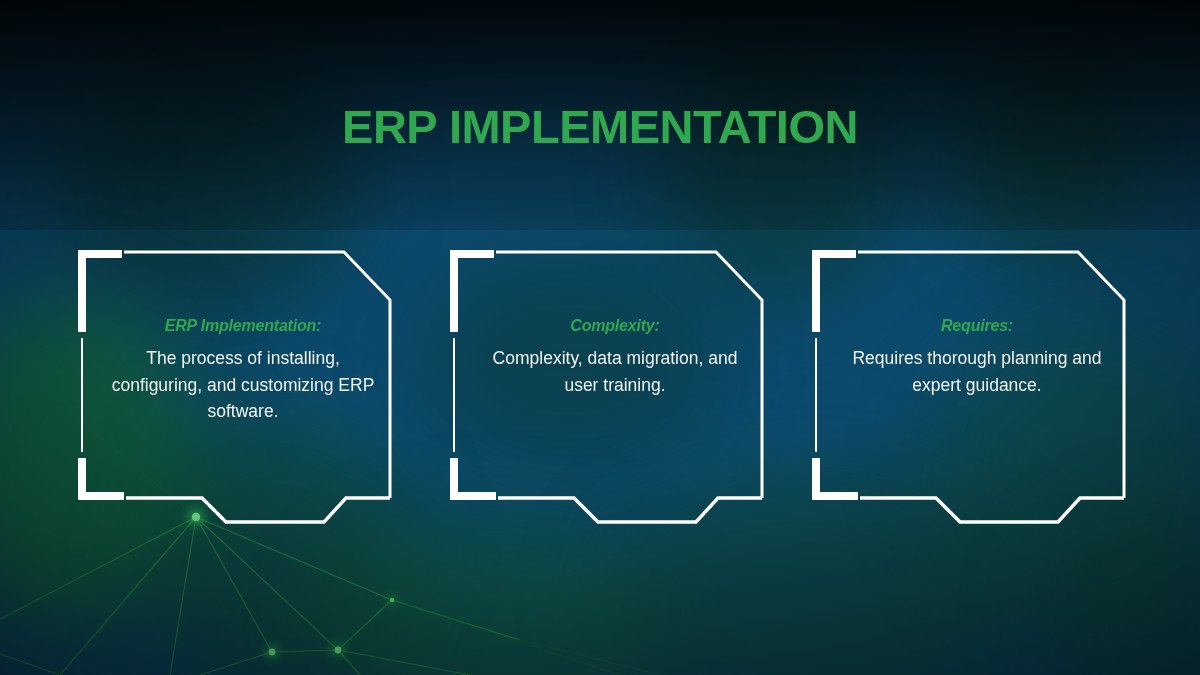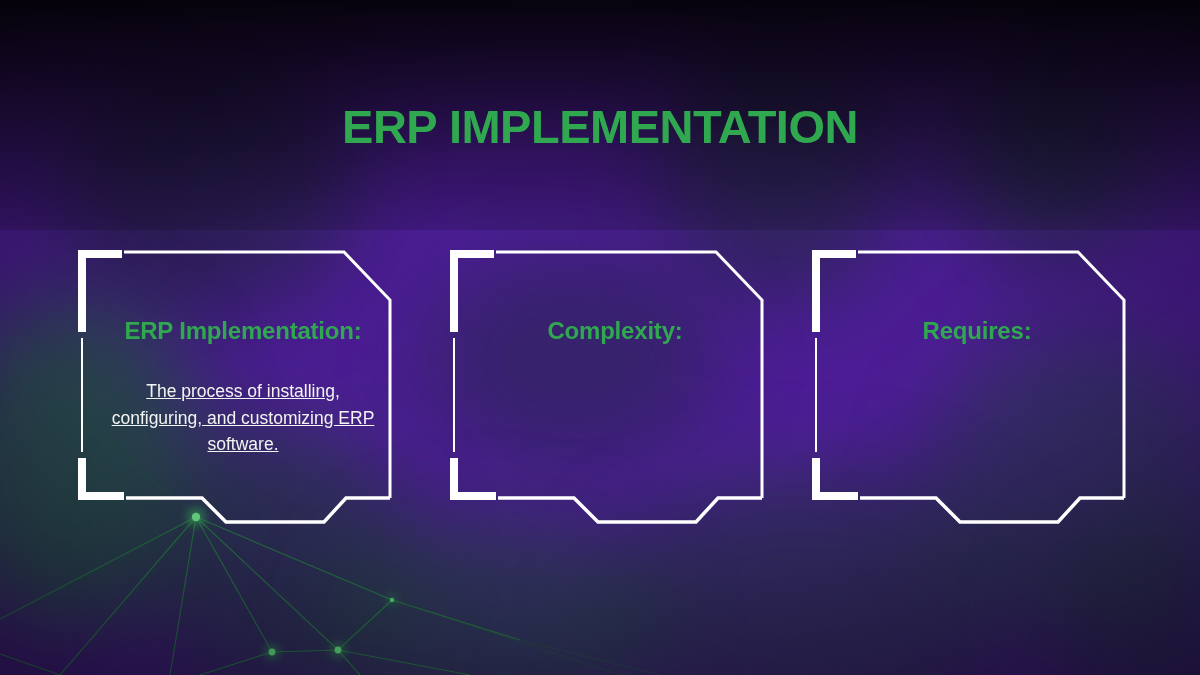--- a/index.html
+++ b/index.html
@@ -7,21 +7,21 @@
   html, body {
     width:1200px; height:675px;
     background:#000000;
     overflow:hidden;
     font-family:"Liberation Sans", sans-serif;
   }
 
   .slide {
     position:relative;
     width:1200px; height:675px;
-    background:#4c1d95;
+    background:#0c4a6e;
     overflow:hidden;
   }
 
   
   .bg-layer { position:absolute; inset:0; pointer-events:none; }
 
   .glow {
     position:absolute;
     border-radius:50%;
     filter:blur(42px);
@@ -78,34 +78,34 @@
 
   .card-body {
     position:absolute;
     left:26px; right:26px;
     top:68px;
     text-align:center;
   }
 
   .card-heading {
     color:#2fa850;
-    font-size:24px;
+    font-size:16px;
     font-weight:bold;
     letter-spacing:-0.2px;
     line-height:1.25;
-    margin-bottom:32px;
+    margin-bottom:9px;
     white-space:pre;
+    font-style:italic;
   }
 
   .card-text {
     color:#f2f4f2;
     font-size:17.5px;
     font-weight:400;
     line-height:1.52;
-    text-decoration:underline;
   }
 </style>
 </head>
 <body>
 
 <div class="slide">
 
   <div class="bg-layer">
     <div class="glow g8"></div>
     <div class="glow g7"></div>
@@ -196,32 +196,34 @@
         <g fill="none" stroke="#ffffff" stroke-linecap="butt">
           <path d="M4 84 L4 6 L44 6" stroke-width="8"></path>
           <path d="M46 4 L266 4 L312 52 L312 250" stroke-width="3"></path>
           <path d="M4 90 L4 204" stroke-width="2"></path>
           <path d="M4 210 L4 248 L46 248" stroke-width="8"></path>
           <path d="M48 250 L124 250 L148 274 L246 274 L268 250 L312 250" stroke-width="3.5"></path>
         </g>
       </svg>
       <div class="card-body">
         <div class="card-heading">Complexity:</div>
+        <div class="card-text">Complexity, data migration, and user training.</div>
       </div>
     </div>
 
     <div class="card card-3">
       <svg class="frame" viewBox="0 0 330 290">
         <g fill="none" stroke="#ffffff" stroke-linecap="butt">
           <path d="M4 84 L4 6 L44 6" stroke-width="8"></path>
           <path d="M46 4 L266 4 L312 52 L312 250" stroke-width="3"></path>
           <path d="M4 90 L4 204" stroke-width="2"></path>
           <path d="M4 210 L4 248 L46 248" stroke-width="8"></path>
           <path d="M48 250 L124 250 L148 274 L246 274 L268 250 L312 250" stroke-width="3.5"></path>
         </g>
       </svg>
       <div class="card-body">
         <div class="card-heading">Requires:</div>
+        <div class="card-text">Requires thorough planning and expert guidance.</div>
       </div>
     </div>
 
   </div>
 </div>
 
 </body></html>

